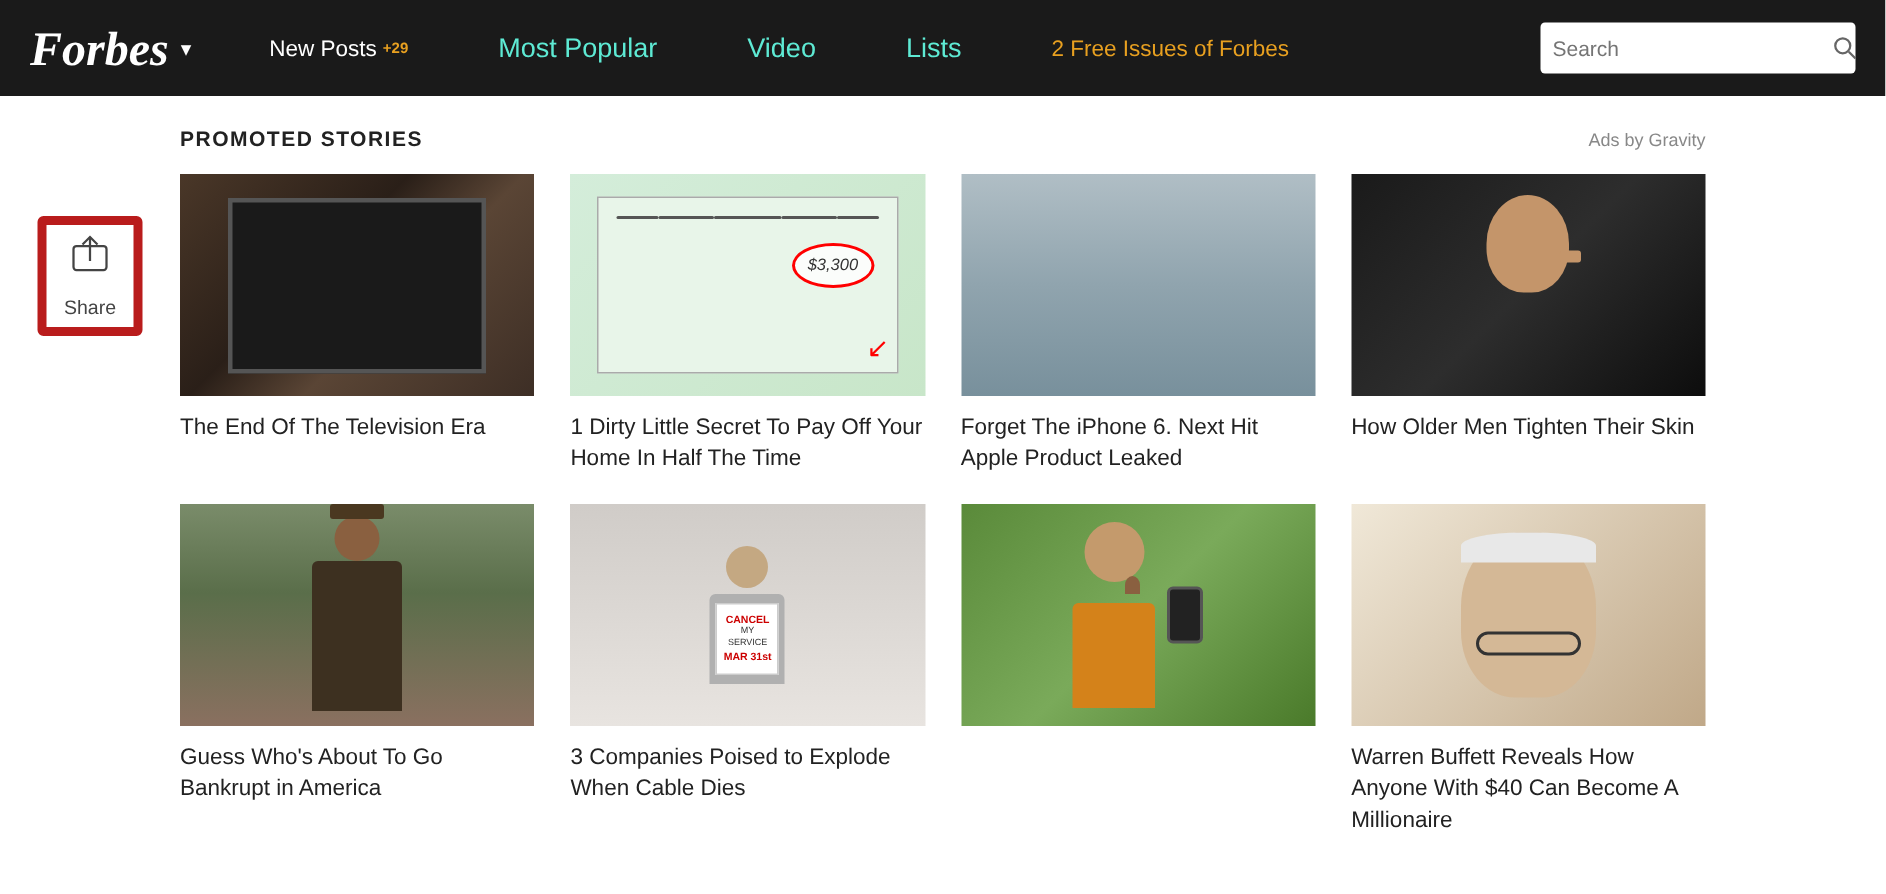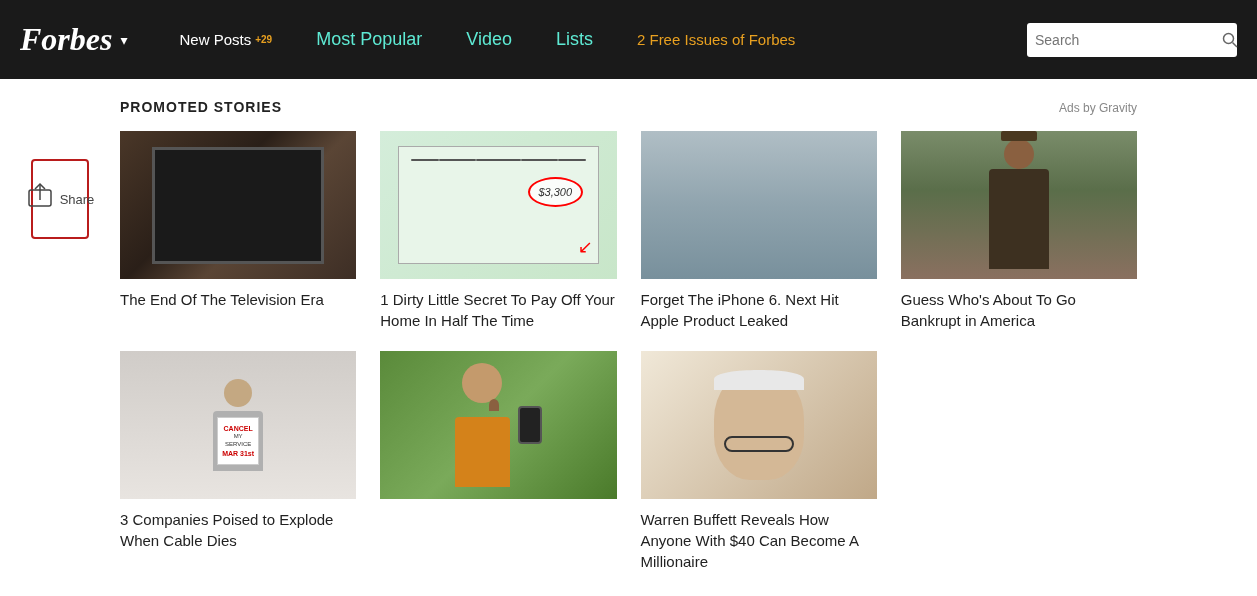--- a/index.html
+++ b/index.html
@@ -1,21 +1,21 @@
 <!DOCTYPE html>
 <html><head>
   <meta charset="utf-8">
   <style>
     * { margin: 0; padding: 0; box-sizing: border-box; }
     body { font-family: Arial, Helvetica, sans-serif; background: #fff; width: 1257px; }
 
     
     .header {
       background: #1a1a1a;
-      height: 79px;
+      height: 64px;
       display: flex;
       align-items: center;
       padding: 0 20px;
       gap: 0;
     }
     .header-logo {
       color: #fff;
       font-family: Georgia, serif;
       font-size: 32px;
       font-style: italic;
@@ -25,21 +25,21 @@
     }
     .header-logo-arrow {
       color: #fff;
       font-size: 14px;
       margin-right: 30px;
       cursor: pointer;
     }
     .header-nav {
       display: flex;
       align-items: center;
-      gap: 0;
+      gap: 16px;
       flex: 1;
       text-align: right;
     }
     .nav-item {
       color: #5eead4;
       font-size: 18px;
       padding: 0 22px;
       cursor: pointer;
       text-decoration: none;
       display: flex;
@@ -109,27 +109,27 @@
     .share-sidebar {
       position: absolute;
       left: 20px;
       top: 80px;
       width: 80px;
       display: flex;
       flex-direction: column;
       align-items: center;
     }
     .share-btn {
-      border: 2px solid #b91c1c;
+      border: 6px solid #b91c1c;
       background: #fff;
       border-radius: 4px;
-      width: 58px;
+      width: 70px;
       height: 80px;
       display: flex;
-      flex-direction: row;
+      flex-direction: column;
       align-items: center;
       justify-content: center;
       cursor: pointer;
       gap: 6px;
     }
     .share-icon {
       font-size: 24px;
       color: #444;
     }
     .share-label {
@@ -465,20 +465,30 @@
         <div class="card-title">1 Dirty Little Secret To Pay Off Your Home In Half The Time</div>
       </div>
 
       <div class="card">
         <div class="card-img img-apple">
           <span class="apple-logo"></span>
         </div>
         <div class="card-title">Forget The iPhone 6. Next Hit Apple Product Leaked</div>
       </div>
 
+      <div class="card">
+        <div class="card-img img-bald-man">
+          <div class="bald-man-figure">
+            <div class="bald-head">
+              <div class="finger-hint"></div>
+            </div>
+          </div>
+        </div>
+        <div class="card-title">How Older Men Tighten Their Skin</div>
+      </div>
 
       <div class="card">
         <div class="card-img img-man-outdoors">
           <div style="position:relative;display:flex;align-items:flex-end;height:100%;justify-content:center;padding-bottom:10px;">
             <div class="man-silhouette">
               <div class="man-head"></div>
               <div class="man-hat"></div>
             </div>
           </div>
         </div>

